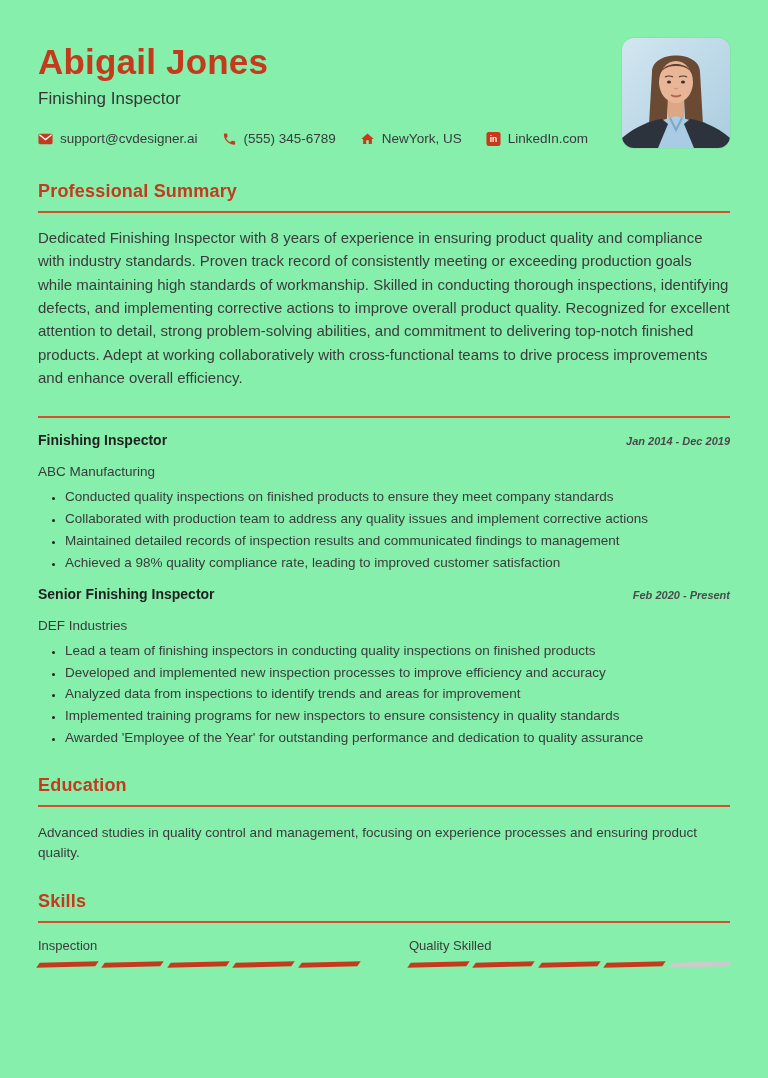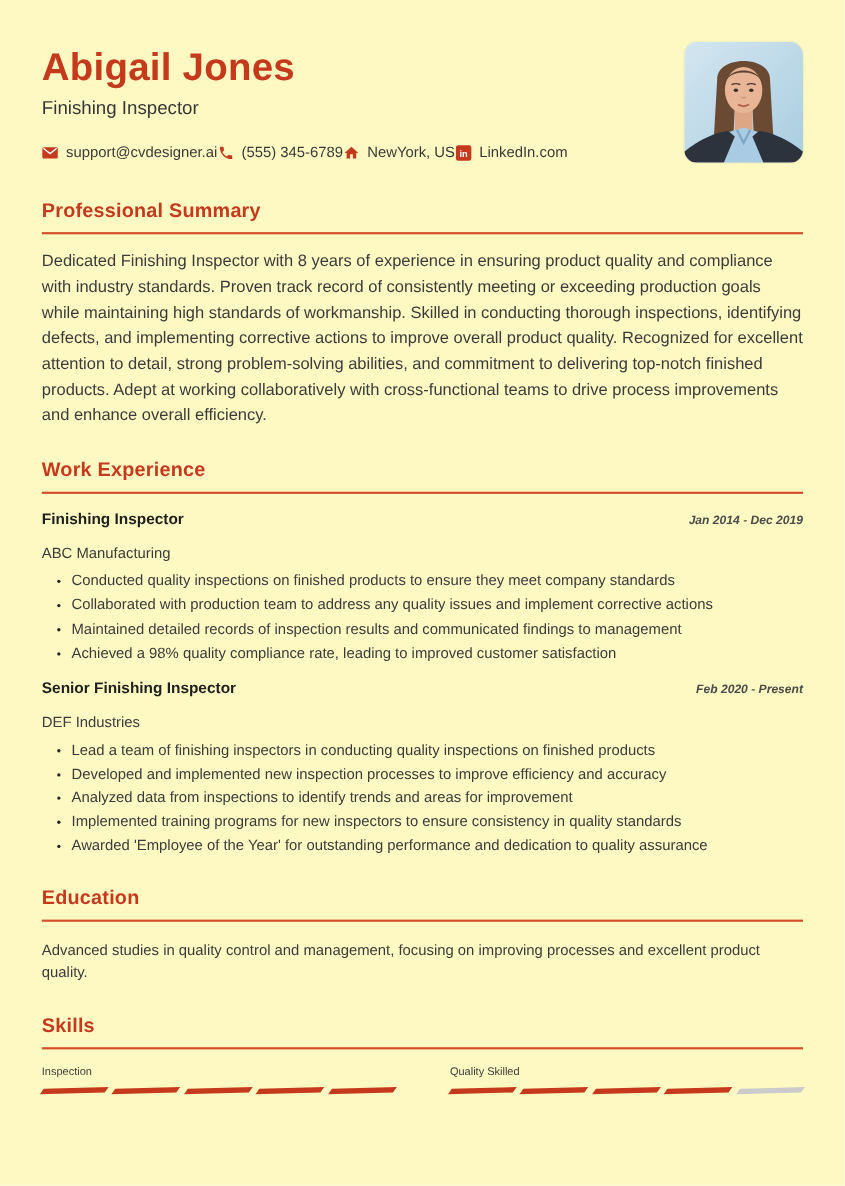--- a/index.html
+++ b/index.html
@@ -1,26 +1,26 @@
 <!DOCTYPE html>
 <html style="--accent: #c53a1d;"><head>
 <meta charset="utf-8">
 <style>
   :root { --accent: #c53a1d; --text: #3b3b3b; --dark: #1f1f1f; --muted: #4a4a4a; }
   * { margin: 0; padding: 0; box-sizing: border-box; }
   body { background: #fff; font-family: "Liberation Sans", sans-serif; }
   .page {
     position: relative; width: 768px; height: 1078px; margin: 0 auto;
-    background: #fef9c3; overflow: hidden; padding: 44px 38px 0 38px;
+    background: #86efac; overflow: hidden; padding: 44px 38px 0 38px;
   }
   
   .header { display: flex; justify-content: space-between; align-items: flex-start; }
   .person-name { color: var(--accent); font-size: 35px; font-weight: 700; letter-spacing: .2px; line-height: 1.05; }
   .person-title { margin-top: 8px; font-size: 17px; color: #363636; }
-  .contact-row { display: flex; align-items: center; margin-top: 16px; font-size: 13.5px; color: #3a3a3a; }
+  .contact-row { display: flex; align-items: center; gap: 24px; margin-top: 16px; font-size: 13.5px; color: #3a3a3a; }
   .contact { display: flex; align-items: center; gap: 7px; white-space: nowrap; }
   .cicon { display: inline-flex; width: 15px; height: 28px; }
   .cicon svg { width: 100%; height: 100%; }
   .photo {
     width: 108px; height: 110px; border-radius: 12px; overflow: hidden;
     flex: 0 0 auto; margin-top: -6px; box-shadow: 0 0 0 1px rgba(0,0,0,.04);
   }
   .photo svg { display: block; width: 100%; height: 100%; }
   
   section { margin-top: 27px; }
@@ -36,21 +36,21 @@
   .entry ul { margin: 9px 0 2px 0; padding-left: 27px; }
   .entry li { font-size: 13.5px; color: var(--text); line-height: 1.32; margin-bottom: 4px; }
   .entry li::marker { font-size: 11px; color: #222; }
   .edu-desc { margin-top: 11px; font-size: 13.5px; color: var(--text); line-height: 1.5; }
   .edu-entry { margin-top: 16px; }
   .edu-entry + .edu-entry { margin-top: 27px; }
   
   .skills-cols { display: flex; gap: 50px; margin-top: 15px; }
   .skills-col { flex: 1; min-width: 0; }
   .skill { margin-bottom: 15px; }
-  .skill-name { font-size: 10px; color: var(--text); }
+  .skill-name { font-size: 13px; color: var(--text); }
   .bar { display: flex; gap: 6px; height: 5px; margin-top: 9px; }
   .seg { flex: 1; background: #cbcbcb; transform: skew(-35deg, -1.6deg); }
   .seg.on { background: var(--accent); }
 </style>
 </head>
 <body>
 
 <div class="page">
 
   <header class="header">
@@ -128,21 +128,20 @@
     </div>
   </header>
 
   <section>
     <h2 class="sec-head">Professional Summary</h2>
     <hr class="sec-rule">
     <p class="summary-text">Dedicated Finishing Inspector with 8 years of experience in ensuring product quality and compliance with industry standards. Proven track record of consistently meeting or exceeding production goals while maintaining high standards of workmanship. Skilled in conducting thorough inspections, identifying defects, and implementing corrective actions to improve overall product quality. Recognized for excellent attention to detail, strong problem-solving abilities, and commitment to delivering top-notch finished products. Adept at working collaboratively with cross-functional teams to drive process improvements and enhance overall efficiency.</p>
   </section>
 
   <section>
-    <h2 class="sec-head">Work Experience</h2>
     <hr class="sec-rule">
 
     <div class="entry">
       <div class="entry-row">
         <span class="entry-title">Finishing Inspector</span>
         <span class="entry-dates">Jan 2014 - Dec 2019</span>
       </div>
       <div class="entry-sub">ABC Manufacturing</div>
       <ul>
         <li>Conducted quality inspections on finished products to ensure they meet company standards</li>
@@ -166,21 +165,21 @@
         <li>Awarded 'Employee of the Year' for outstanding performance and dedication to quality assurance</li>
       </ul>
     </div>
   </section>
 
   <section>
     <h2 class="sec-head">Education</h2>
     <hr class="sec-rule">
 
     <div class="entry edu-entry">
-      <p class="edu-desc">Advanced studies in quality control and management, focusing on improving processes and excellent product quality.</p>
+      <p class="edu-desc">Advanced studies in quality control and management, focusing on experience processes and ensuring product quality.</p>
     </div>
 
   </section>
 
   <section>
     <h2 class="sec-head">Skills</h2>
     <hr class="sec-rule">
     <div class="skills-cols">
       <div class="skills-col">
         <div class="skill">

